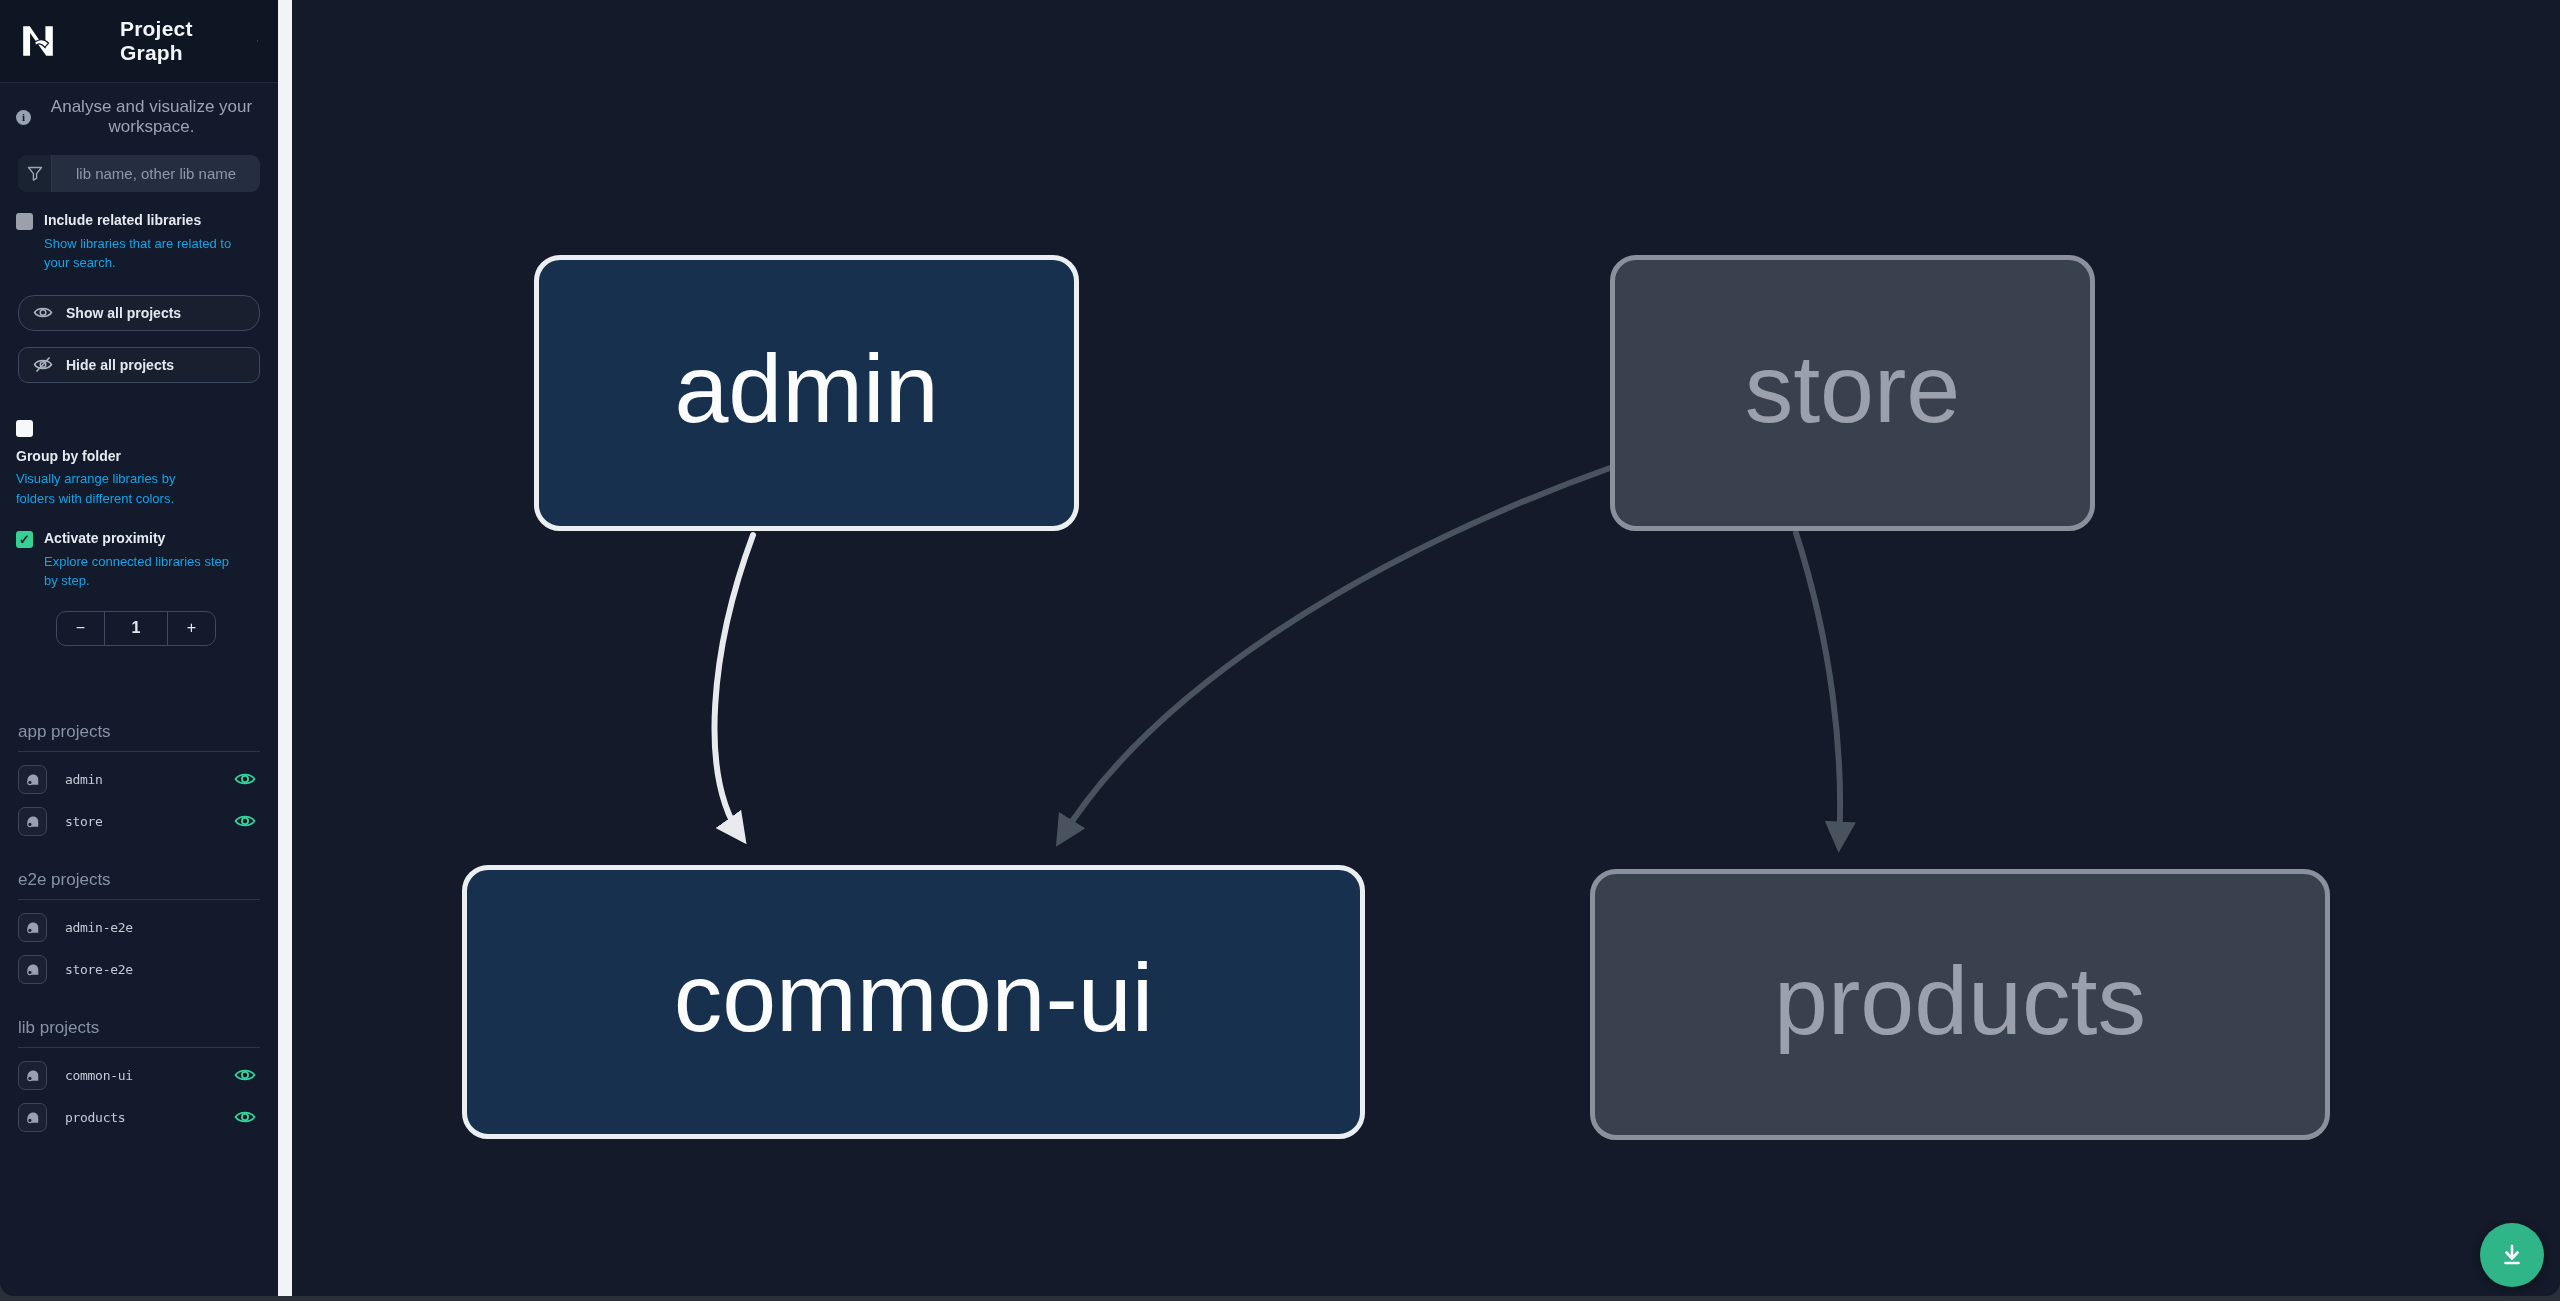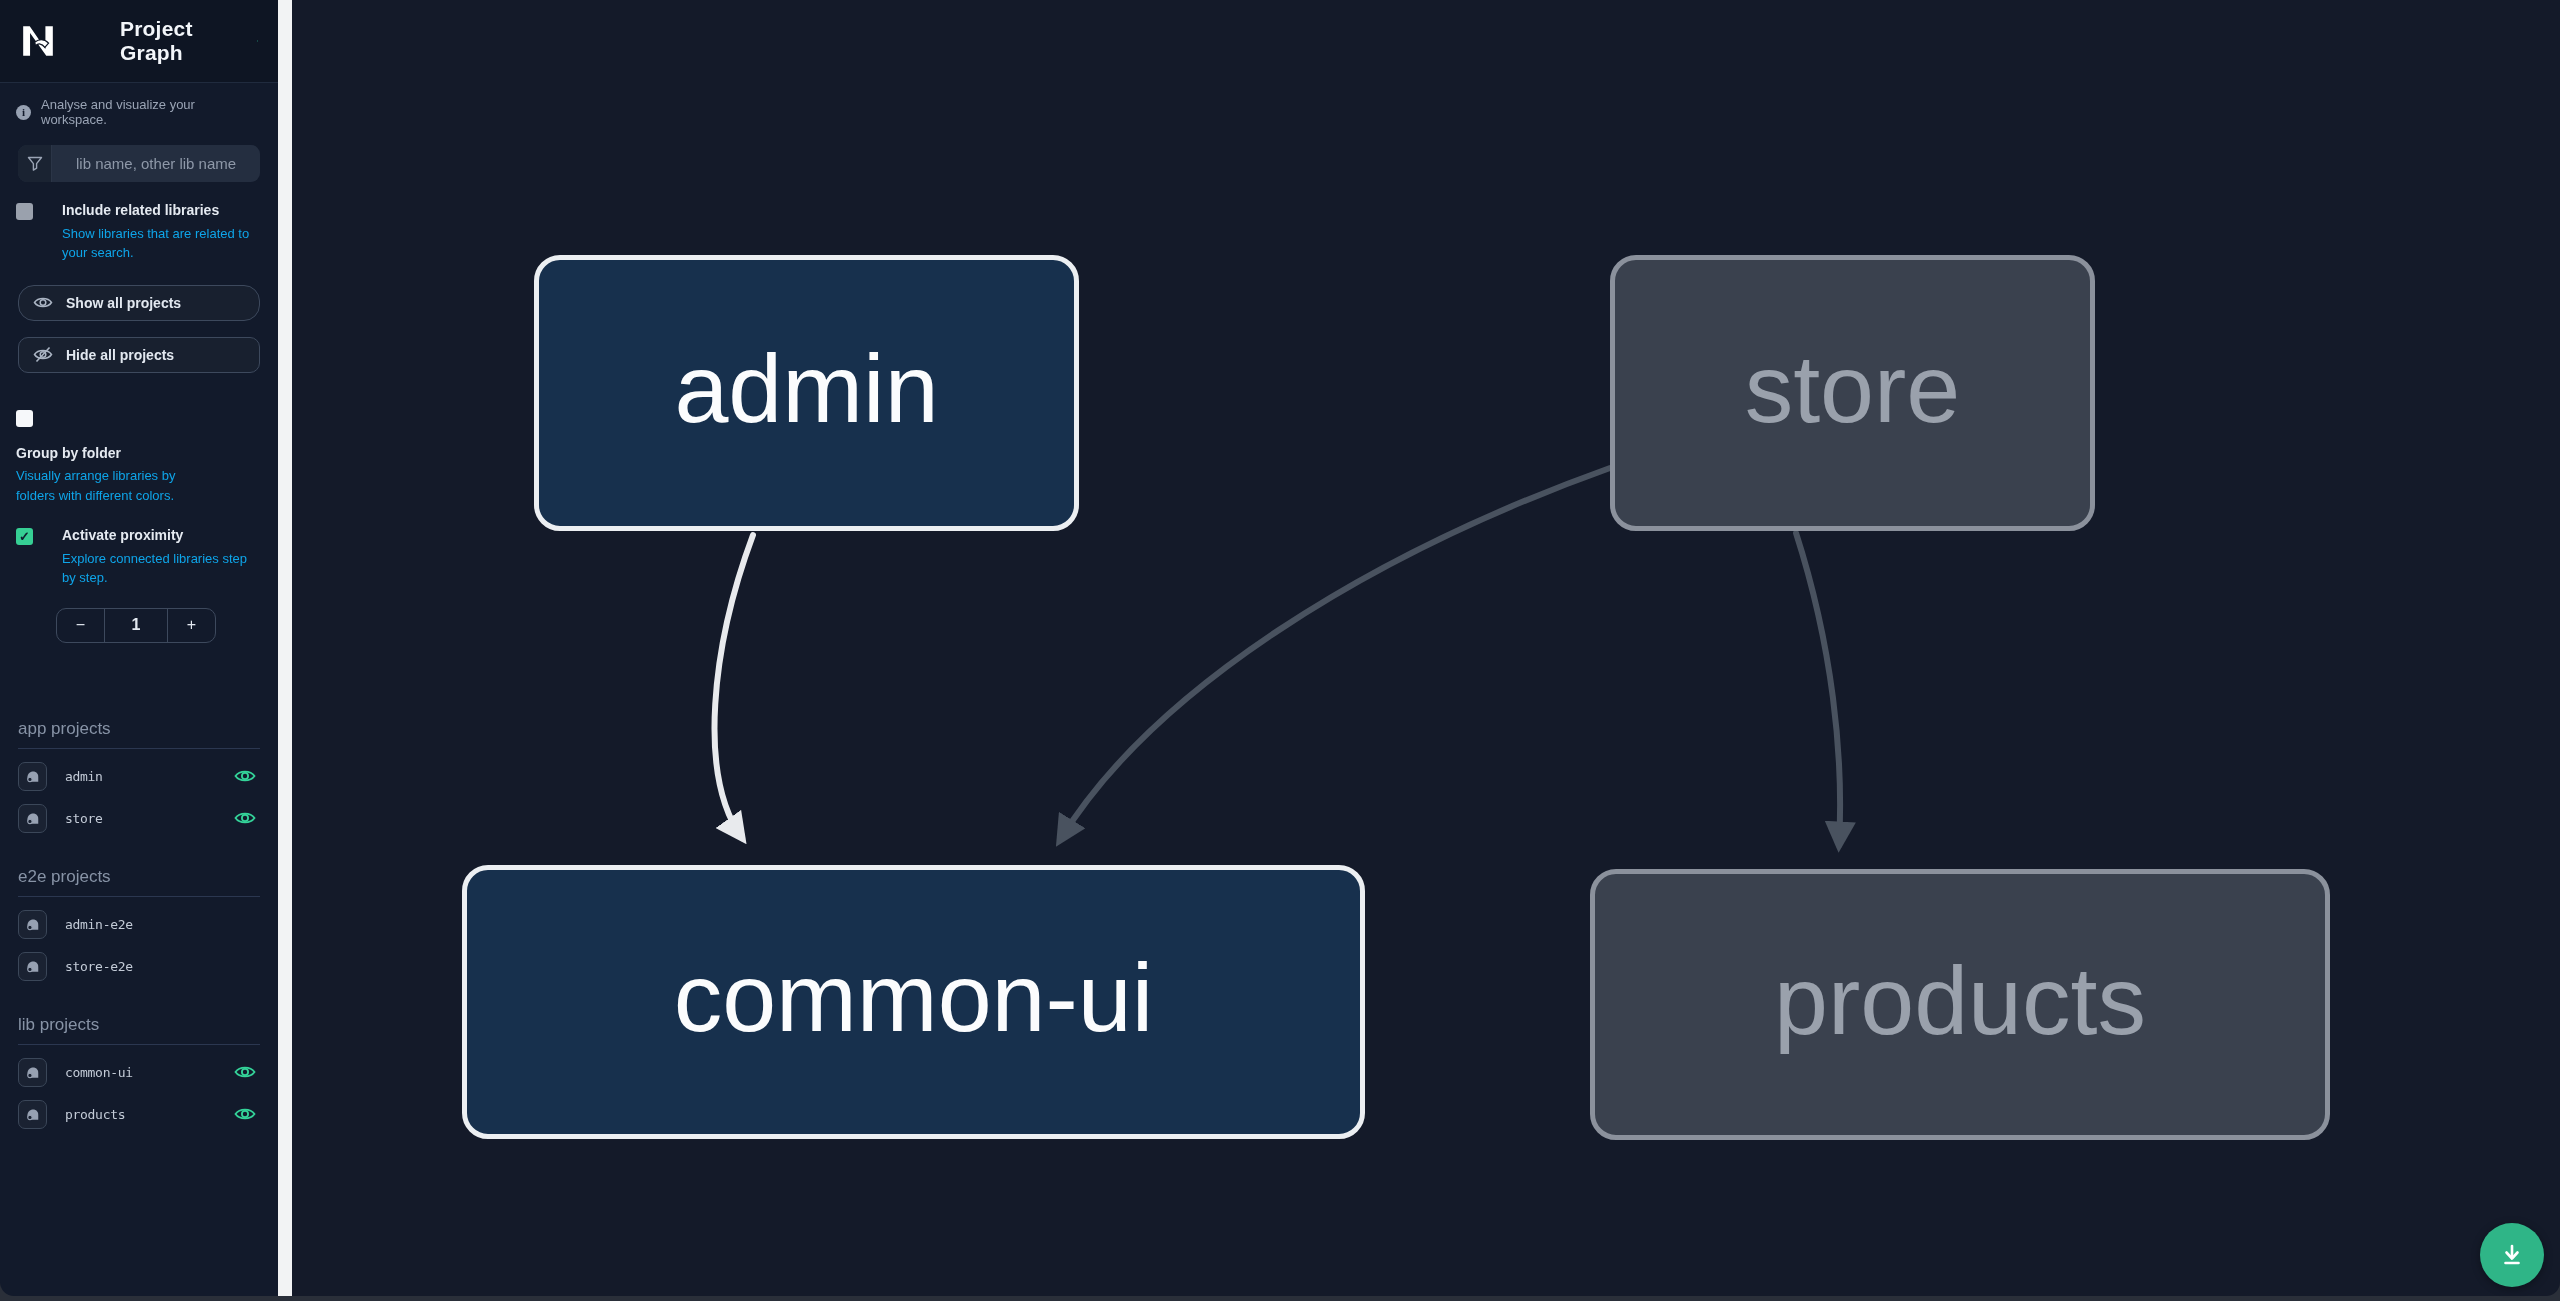--- a/index.html
+++ b/index.html
@@ -15,31 +15,31 @@
   .side-header { height:83px; flex:0 0 83px; display:flex; align-items:center;
     padding:0 20px; background:#0e1523; border-bottom:1px solid #202b3e;gap:48px; }
   .nx-logo { width:36px; height:36px; flex:0 0 36px; }
   .app-title { font-size:21px; font-weight:700; color:#f3f6fa; margin-left:16px; letter-spacing:.2px; }
   .monitor-icon { margin-left:16px; width:24px; height:22px; }
 
   .tagline-row { display:flex; align-items:center; gap:10px; padding:0 16px; margin-top:14px; }
   .info-icon { width:15px; height:15px; border-radius:50%; background:#97a1b2; color:#121a2b;
     font-size:11px; font-weight:700; display:flex; align-items:center; justify-content:center;
     font-family:"Liberation Serif", serif; flex:0 0 15px; }
-  .tagline { font-size:13px; color:#9aa4b5; }
+  .tagline { font-size:17px; color:#9aa4b5;text-align:center; }
 
   .search-box { margin:18px 18px 0; height:37px; display:flex; align-items:stretch;
     border-radius:9px; overflow:hidden; background:#242e40; }
   .search-icon-cell { width:34px; flex:0 0 34px; background:#1a2332; display:flex;
     align-items:center; justify-content:center; border-right:1px solid #2b3547; }
   .search-input { flex:1; border:0; outline:0; background:transparent; color:#dfe5ee;
     font-size:15px; padding:0 24px; font-family:"Liberation Sans", sans-serif; }
   .search-input::placeholder { color:#8e98a8; opacity:1; }
 
-  .check-block { display:flex; align-items:flex-start; gap:18px; padding:0 16px;justify-content:space-between; }
+  .check-block { display:flex; align-items:flex-start; gap:11px; padding:0 16px; }
   .mt-ir { margin-top:20px; }
   .checkbox { width:17px; height:17px; border-radius:3px; flex:0 0 17px; margin-top:1px; }
   .cb-gray { background:#9aa1ad; }
   .cb-white { background:#f6f8fa; }
   .cb-green { background:#36cf94; color:#0f2030; font-size:13px; font-weight:700;
     display:flex; align-items:center; justify-content:center; line-height:1; }
   .check-label { font-size:14px; font-weight:700; color:#e5eaf1; line-height:1.25; }
   .check-desc { font-size:13px; color:#0ea5e9; line-height:1.5; margin-top:4px; width:200px; }
 
   .side-btn { margin:0 18px; height:36px; display:flex; align-items:center; gap:13px;

